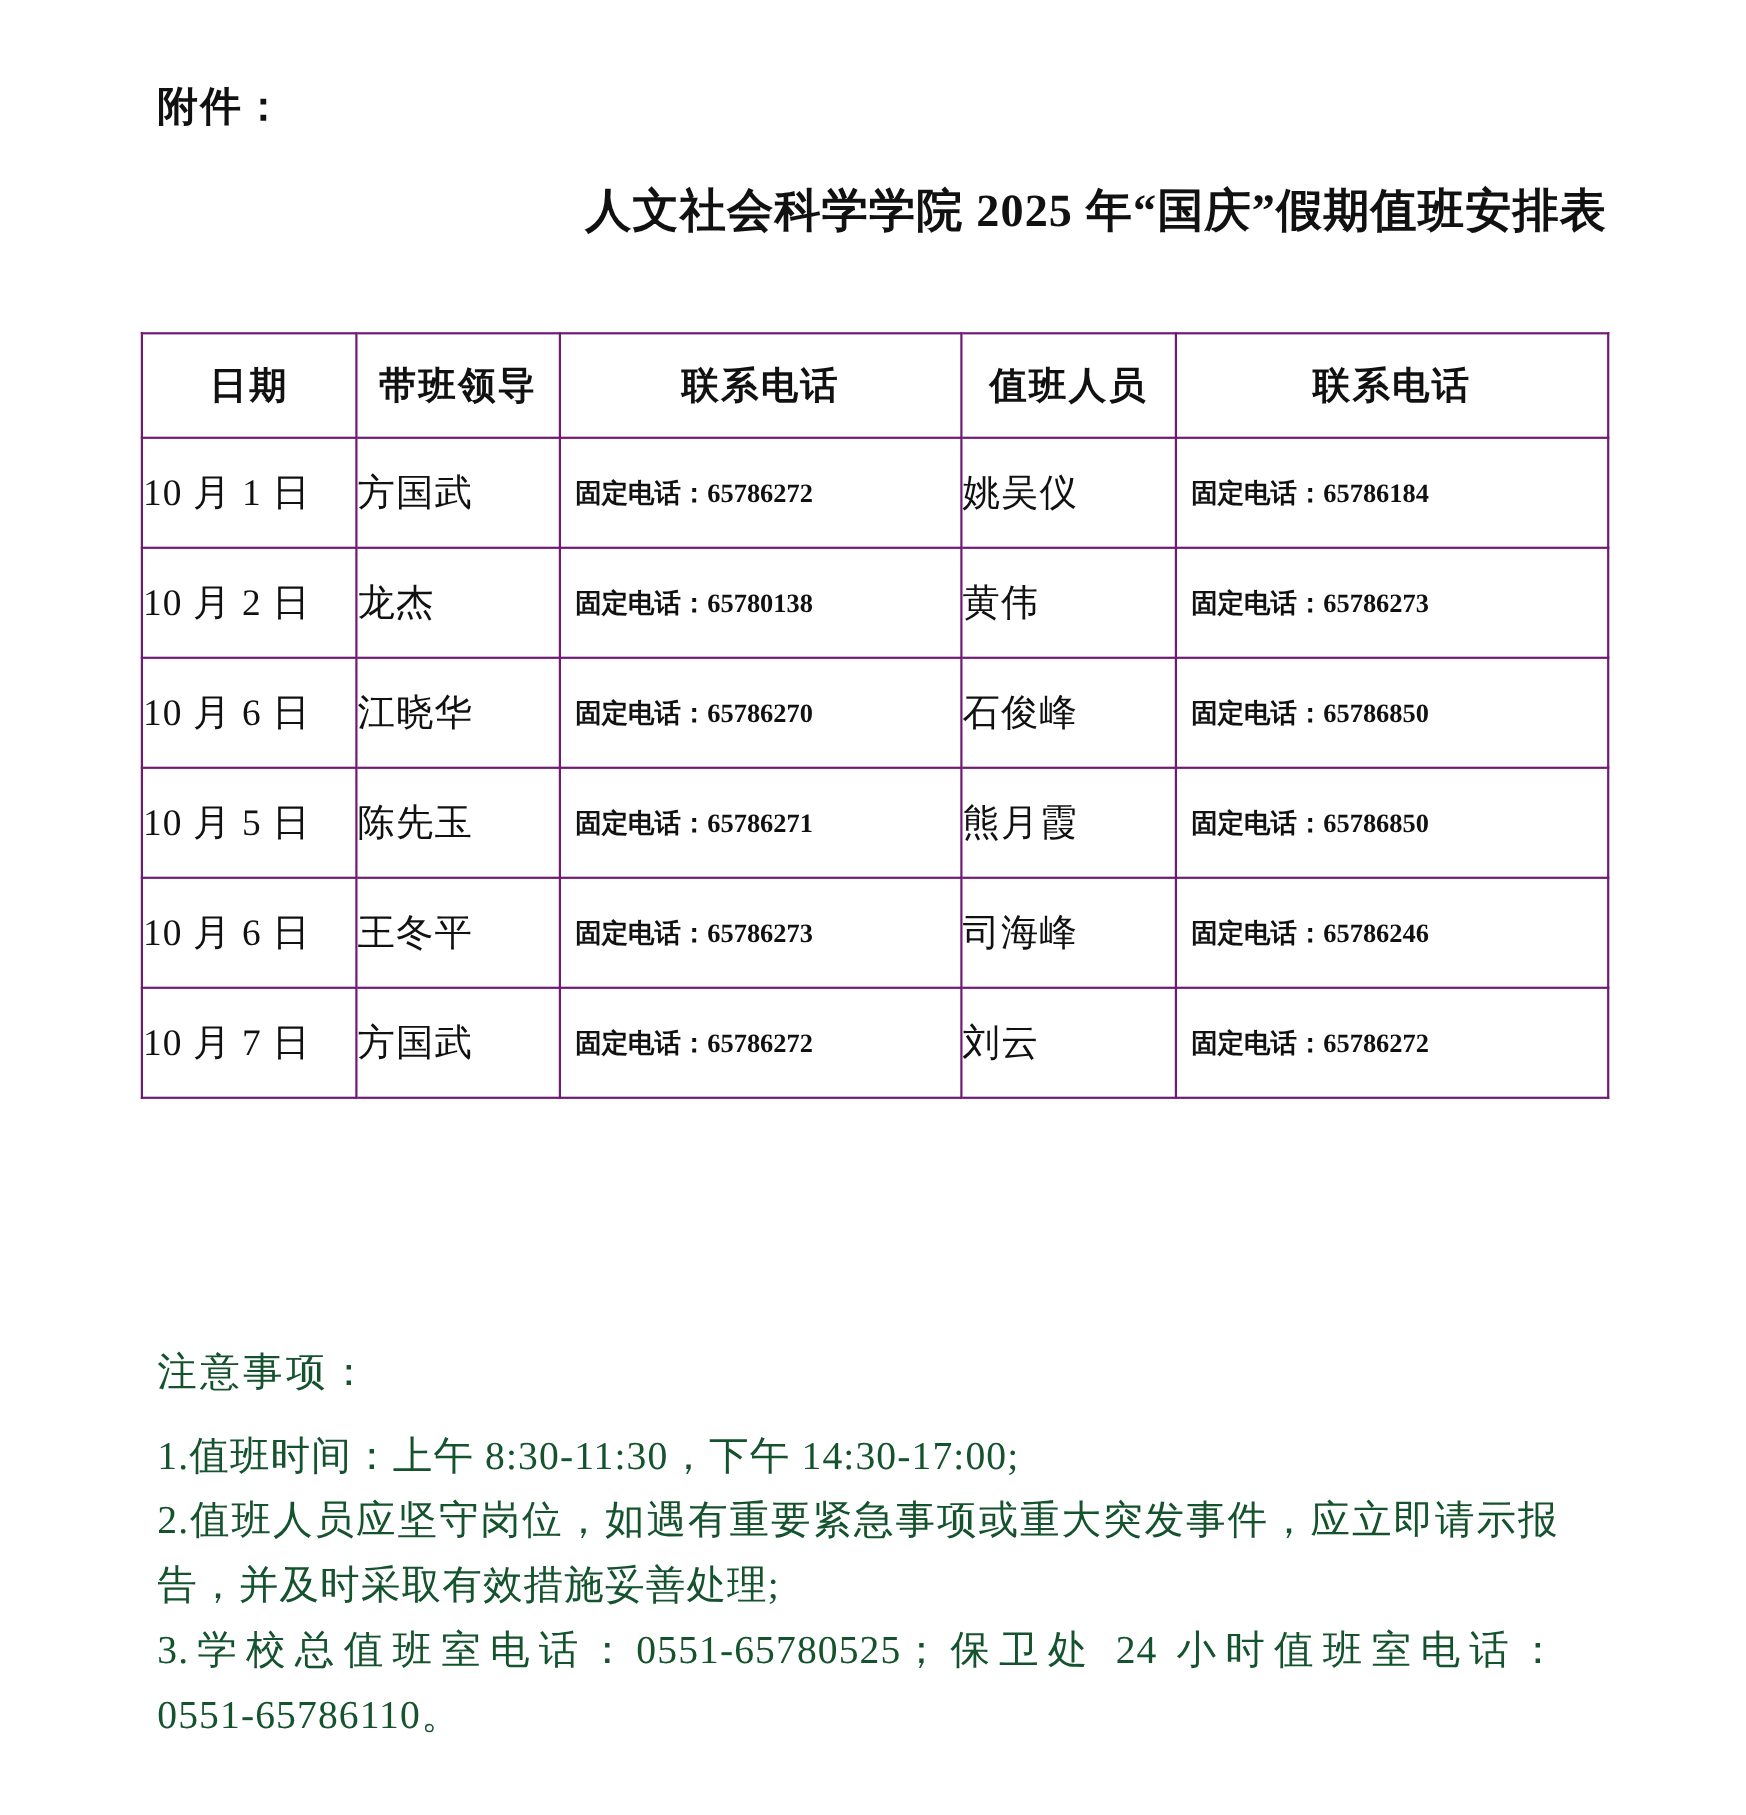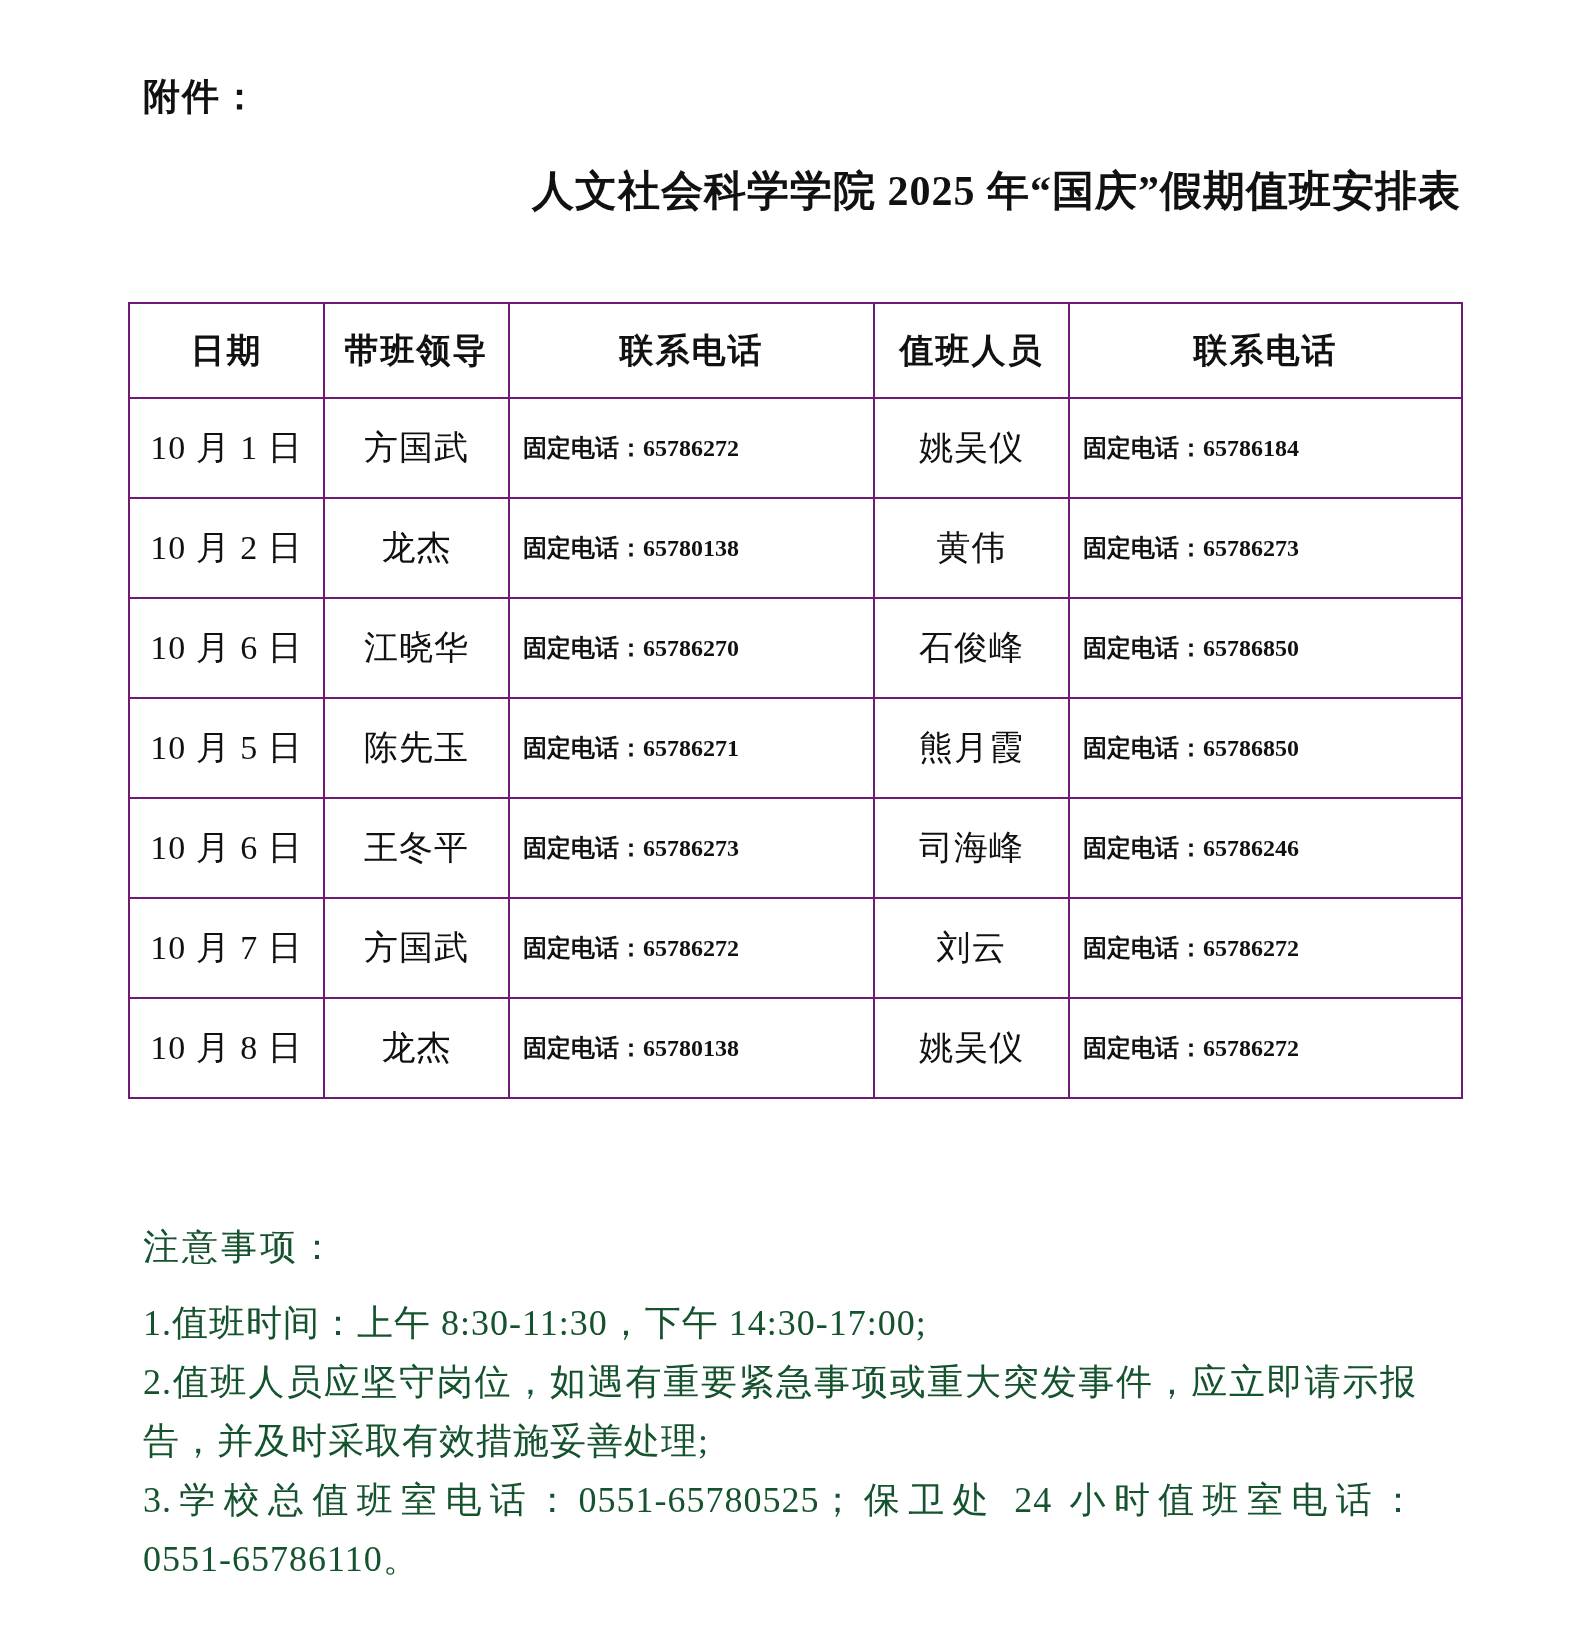--- a/index.html
+++ b/index.html
@@ -49,21 +49,21 @@
     font-size: 34px;
     overflow: hidden;
   }
   .duty-table thead tr { height: 95px; }
   .duty-table tbody tr { height: 100px; }
   .duty-table th {
     font-weight: bold;
     text-align: center;
     letter-spacing: 2px;
   }
-  td.c-center { text-align: center; letter-spacing: 1px; margin-top: 12px; }
+  td.c-center { text-align: left; letter-spacing: 1px; margin-top: 12px; }
   td.c-phone {
     text-align: left;
     padding-left: 13px;
     font-weight: bold;
     font-size: 24px;
     letter-spacing: 0px;
   }
 
   .notes {
     position: absolute;
@@ -147,27 +147,20 @@
         <td class="c-center">司海峰</td>
         <td class="c-phone">固定电话：65786246</td>
       </tr>
       <tr>
         <td class="c-center">10 月 7 日</td>
         <td class="c-center">方国武</td>
         <td class="c-phone">固定电话：65786272</td>
         <td class="c-center">刘云</td>
         <td class="c-phone">固定电话：65786272</td>
       </tr>
-      <tr>
-        <td class="c-center">10 月 8 日</td>
-        <td class="c-center">龙杰</td>
-        <td class="c-phone">固定电话：65780138</td>
-        <td class="c-center">姚吴仪</td>
-        <td class="c-phone">固定电话：65786272</td>
-      </tr>
     </tbody>
   </table>
 
   <div class="notes">
     <div class="note-line notes-heading">注意事项：</div>
     <div class="note-line">1.值班时间：上午 8:30-11:30，下午 14:30-17:00;</div>
     <div class="note-line line-justified">2.值班人员应坚守岗位，如遇有重要紧急事项或重大突发事件，应立即请示报</div>
     <div class="note-line">告，并及时采取有效措施妥善处理;</div>
     <div class="note-line line-justified">3.学校总值班室电话：0551-65780525；保卫处 24 小时值班室电话：</div>
     <div class="note-line">0551-65786110。</div>

